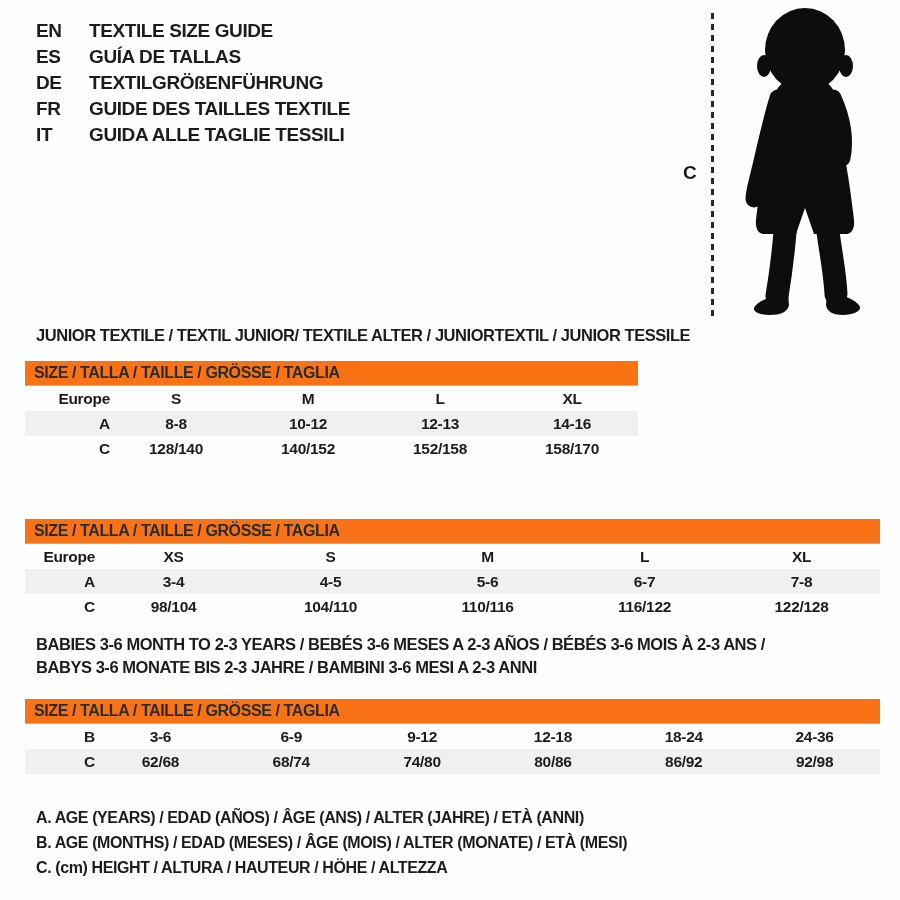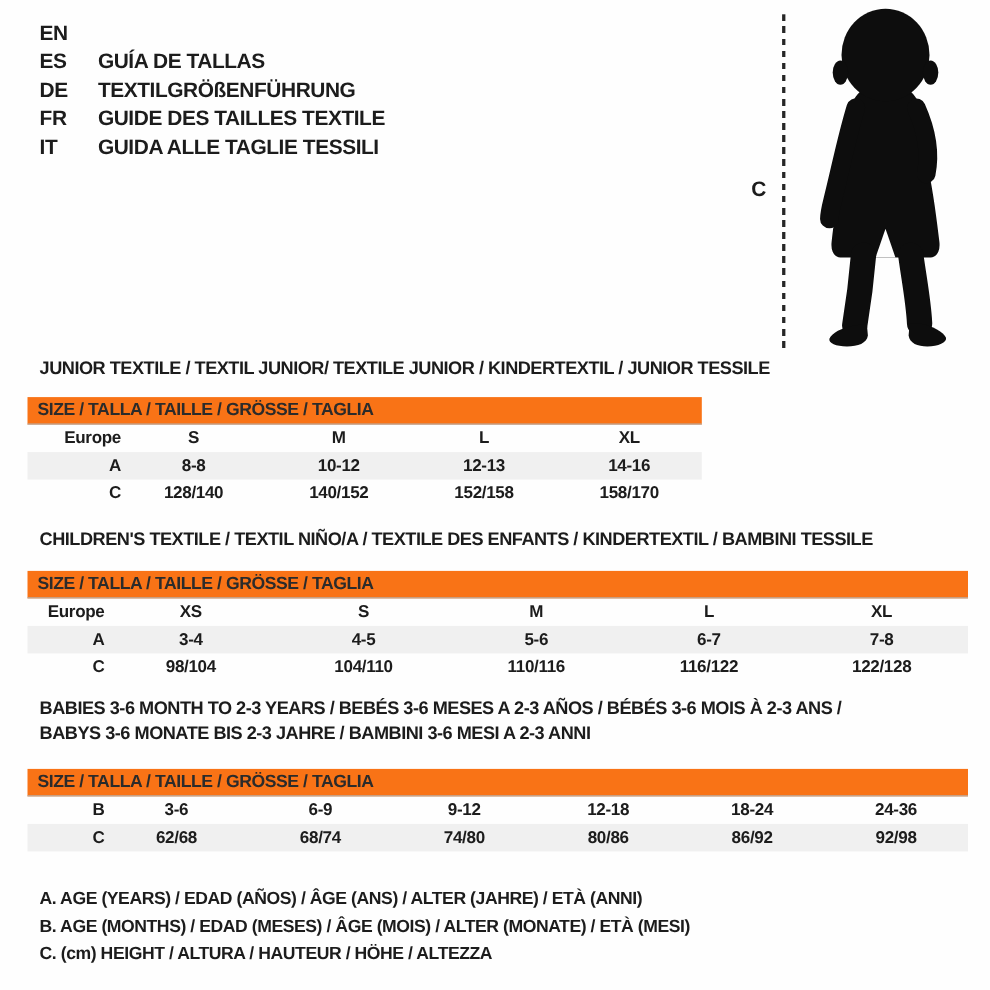--- a/index.html
+++ b/index.html
@@ -37,20 +37,21 @@
   .foot-line{font-size:16px;font-weight:700;letter-spacing:-0.4px;line-height:25px;white-space:nowrap;}
 </style>
 </head>
 <body>
 
 <div class="canvas">
 
   <div class="lang-block">
       <div class="lang-row">
         <span class="lang-code">EN</span>
+        <span>TEXTILE SIZE GUIDE</span>
       </div>
       <div class="lang-row">
         <span class="lang-code">ES</span>
         <span>GUÍA DE TALLAS</span>
       </div>
       <div class="lang-row">
         <span class="lang-code">DE</span>
         <span>TEXTILGRÖßENFÜHRUNG</span>
       </div>
       <div class="lang-row">
@@ -84,21 +85,21 @@
         <path fill="#0d0d0d" d="M47,290 C35,292 26,297 24,302 C23,306 30,309 40,309 C50,309 58,306 59,299 L58,288 Z"></path>
         <path fill="#0d0d0d" d="M106,288 C118,290 128,296 130,301 C131,305 123,309 113,309 C104,309 97,306 96,299 L97,288 Z"></path>
 
         <ellipse fill="#0d0d0d" cx="75" cy="44" rx="40" ry="42"></ellipse>
         <ellipse fill="#0d0d0d" cx="34" cy="60" rx="7" ry="11"></ellipse>
         <ellipse fill="#0d0d0d" cx="116" cy="60" rx="7" ry="11"></ellipse>
       </g>
     </svg>
   </div>
 
-  <div class="section-title" id="junior-title">JUNIOR TEXTILE / TEXTIL JUNIOR/ TEXTILE JUNIOR / KINDERTEXTIL / JUNIOR TESSILE</div>
+  <div class="section-title" id="junior-title">JUNIOR TEXTILE / TEXTIL JUNIOR/ TEXTILE ALTER / JUNIORTEXTIL / JUNIOR TESSILE</div>
   <div class="t-table" id="junior-table">
       <div class="t-header">SIZE / TALLA / TAILLE / GRÖSSE / TAGLIA</div>
       <div class="t-row" style="grid-template-columns:85px repeat(4,1fr)">
         <div class="t-cell t-label">Europe</div>
         <div class="t-cell">S</div>
         <div class="t-cell">M</div>
         <div class="t-cell">L</div>
         <div class="t-cell">XL</div>
       </div>
       <div class="t-row shaded" style="grid-template-columns:85px repeat(4,1fr)">
@@ -110,21 +111,20 @@
       </div>
       <div class="t-row" style="grid-template-columns:85px repeat(4,1fr)">
         <div class="t-cell t-label">C</div>
         <div class="t-cell">128/140</div>
         <div class="t-cell">140/152</div>
         <div class="t-cell">152/158</div>
         <div class="t-cell">158/170</div>
       </div>
     </div>
 
-  <div class="section-title" id="children-title">CHILDREN'S TEXTILE / TEXTIL NIÑO/A / TEXTILE DES ENFANTS / KINDERTEXTIL / BAMBINI TESSILE</div>
   <div class="t-table" id="children-table">
       <div class="t-header">SIZE / TALLA / TAILLE / GRÖSSE / TAGLIA</div>
       <div class="t-row" style="grid-template-columns:70px repeat(5,1fr)">
         <div class="t-cell t-label">Europe</div>
         <div class="t-cell">XS</div>
         <div class="t-cell">S</div>
         <div class="t-cell">M</div>
         <div class="t-cell">L</div>
         <div class="t-cell">XL</div>
       </div>

